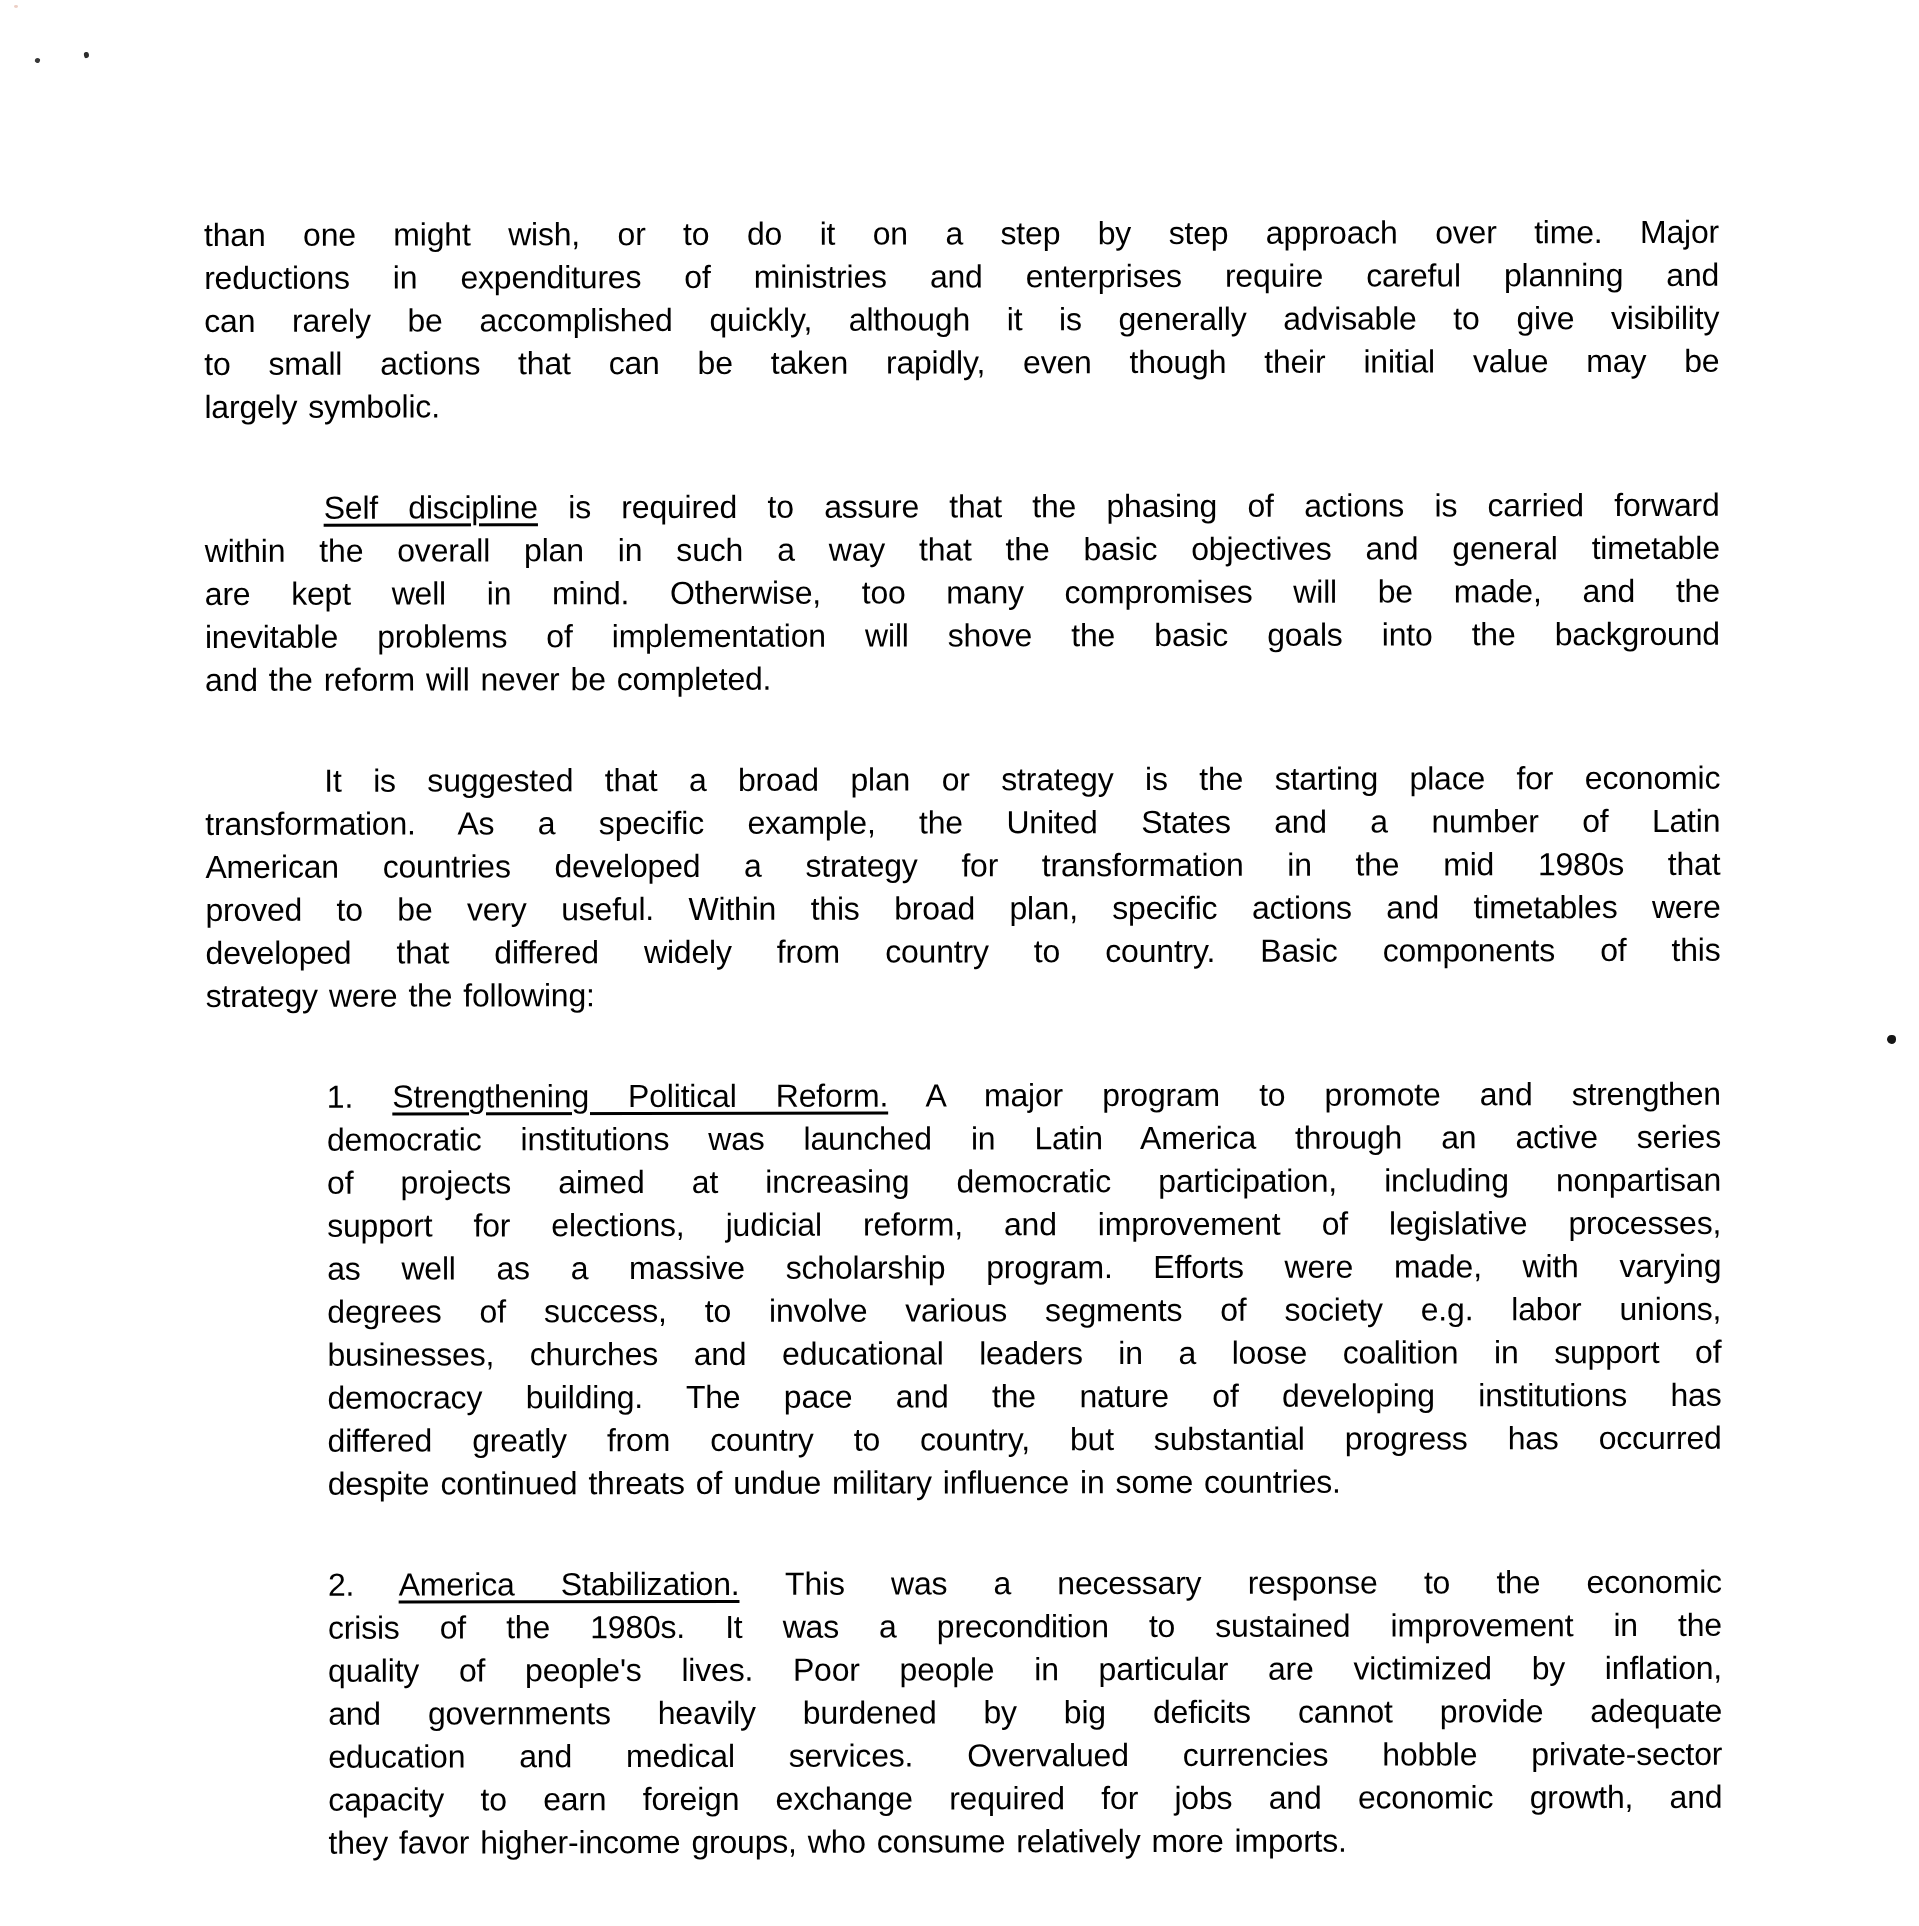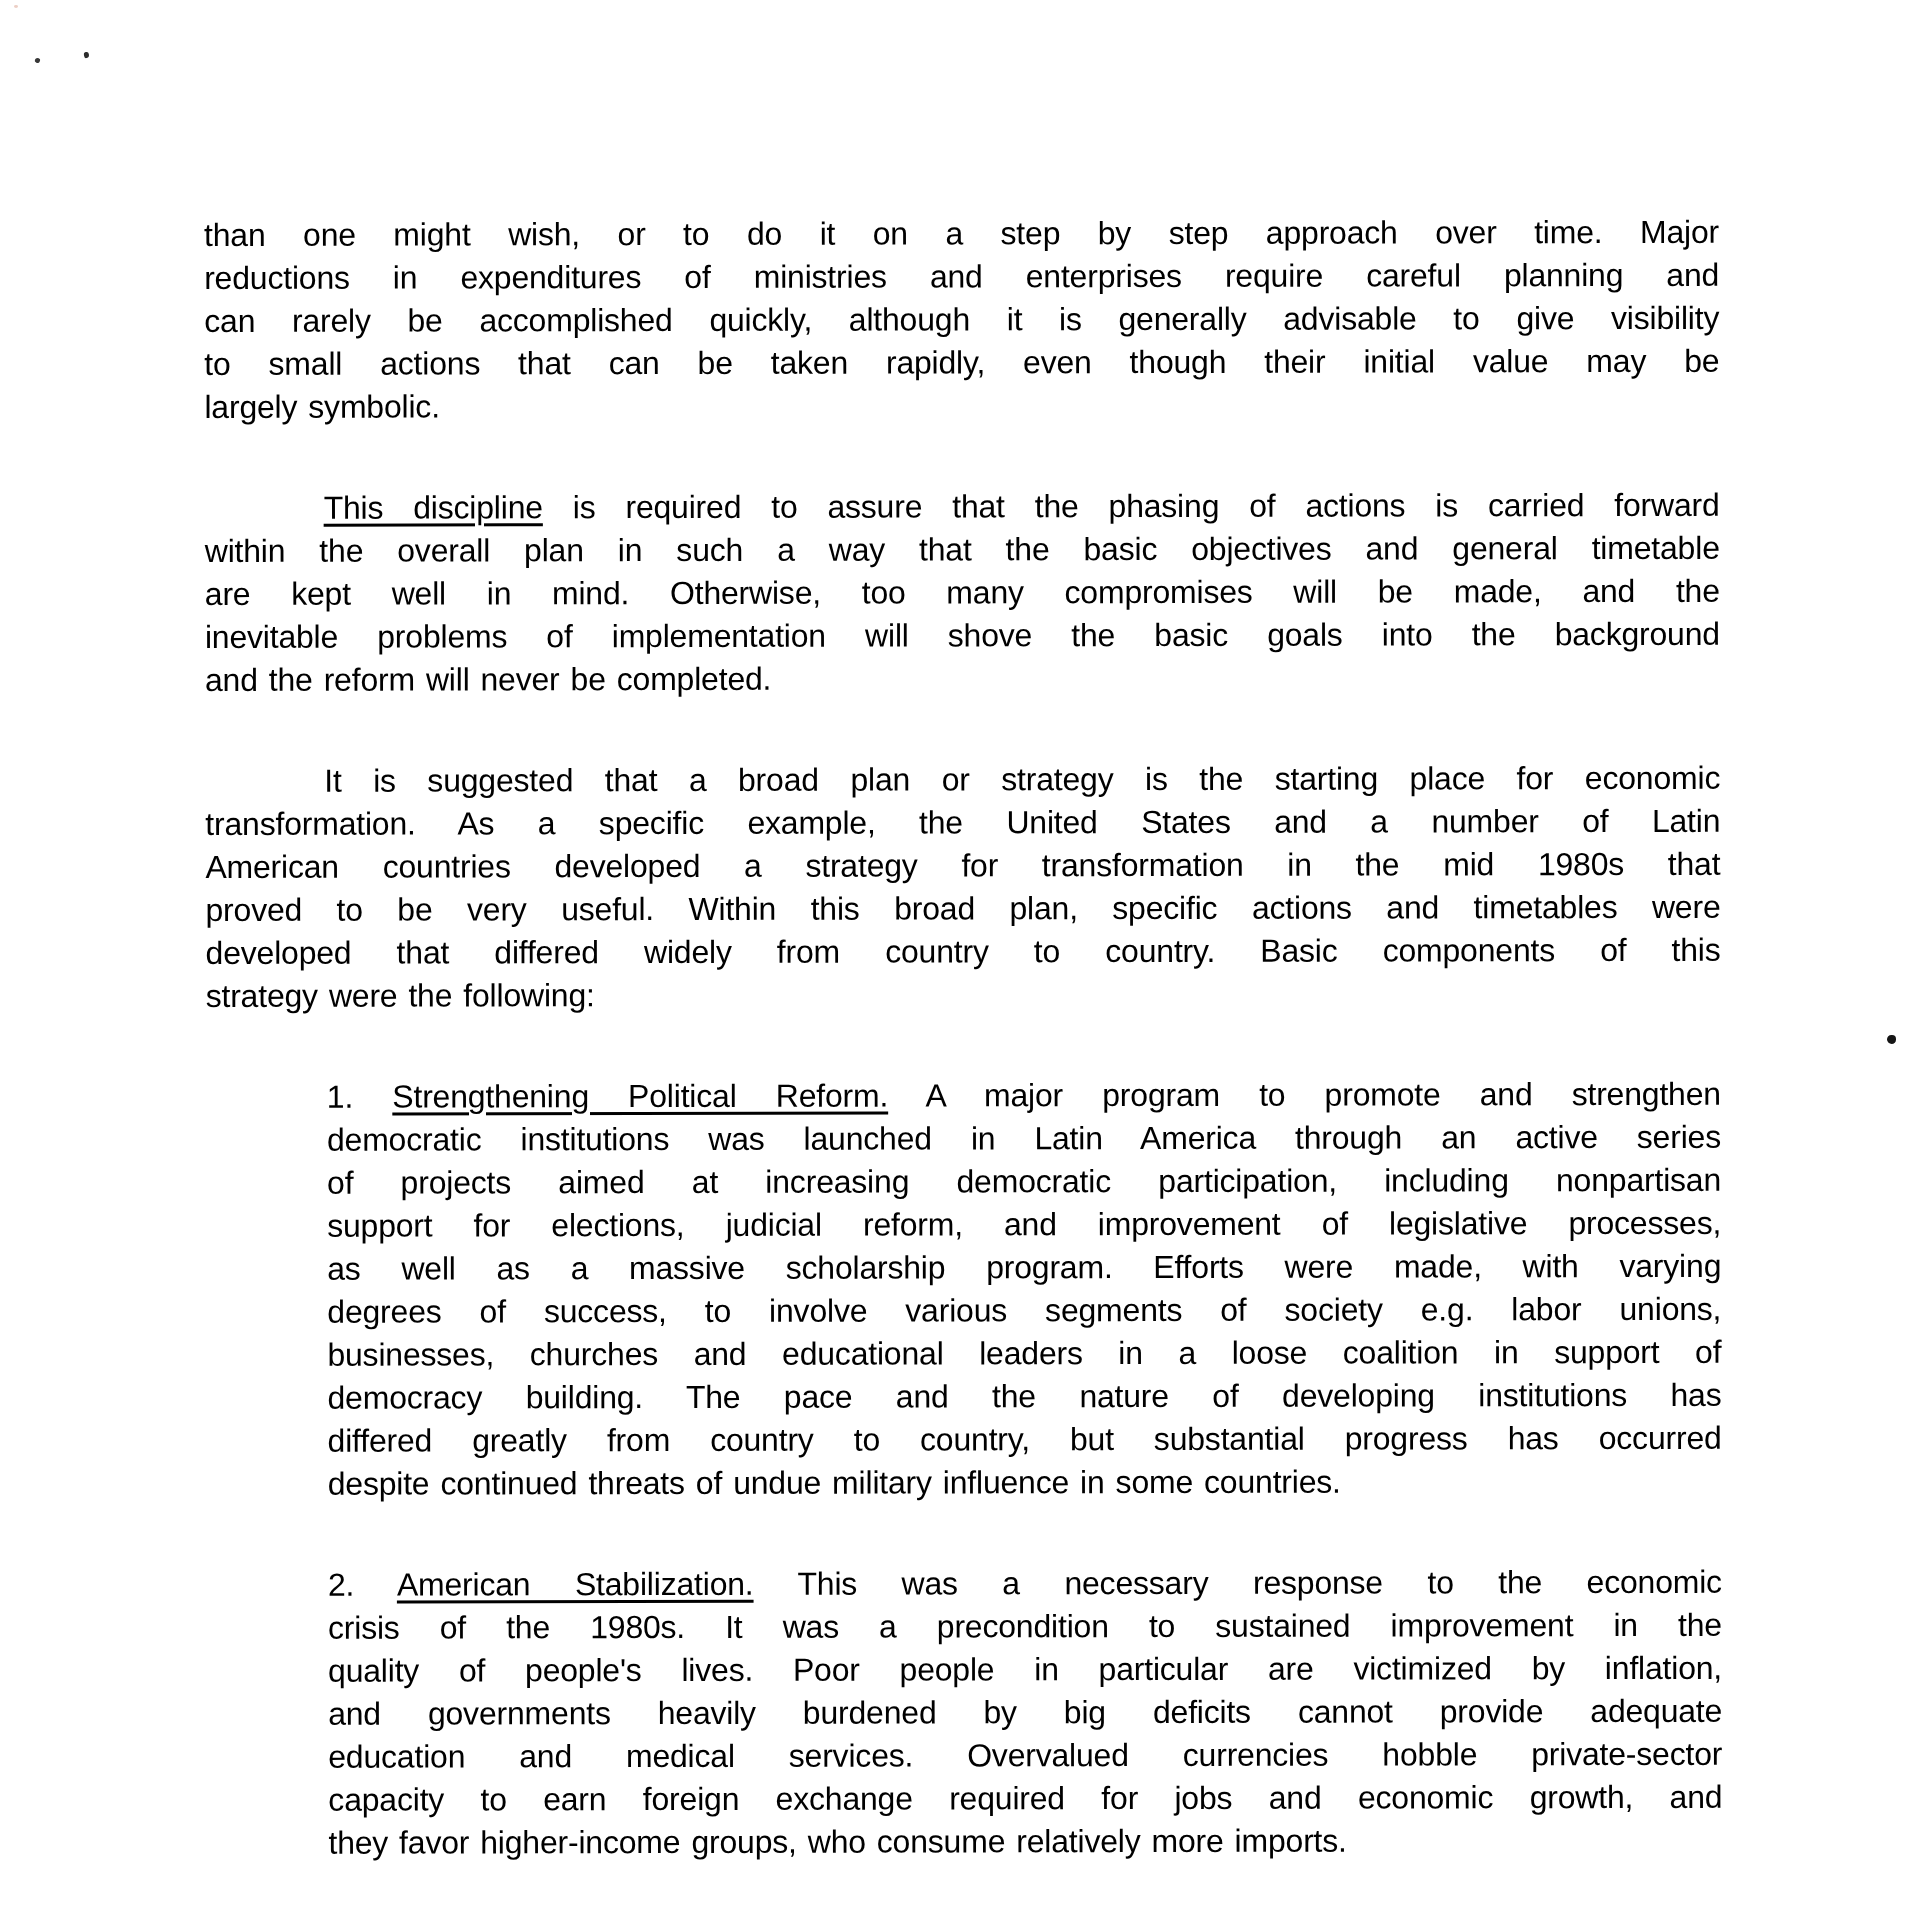--- a/index.html
+++ b/index.html
@@ -55,21 +55,21 @@
 
     <div class="para">
       <div class="line">than one might wish, or to do it on a step by step approach over time.  Major</div>
       <div class="line">reductions in expenditures of ministries and enterprises require careful planning and</div>
       <div class="line">can rarely be accomplished quickly, although it is generally advisable to give visibility</div>
       <div class="line">to small actions that can be taken rapidly, even though their initial value may be</div>
       <div class="line last">largely symbolic.</div>
     </div>
 
     <div class="para">
-      <div class="line ind"><span class="u">This discipline</span><span> is required to assure that the phasing of actions is carried forward</span></div>
+      <div class="line ind"><span class="u">Self discipline</span><span> is required to assure that the phasing of actions is carried forward</span></div>
       <div class="line">within the overall plan in such a way that the basic objectives and general timetable</div>
       <div class="line">are kept well in mind.  Otherwise, too many compromises will be made, and the</div>
       <div class="line">inevitable problems of implementation will shove the basic goals into the background</div>
       <div class="line last">and the reform will never be completed.</div>
     </div>
 
     <div class="para">
       <div class="line ind">It is suggested that a broad plan or strategy is the starting place for economic</div>
       <div class="line">transformation.  As a specific example, the United States and a number of Latin</div>
       <div class="line">American countries developed a strategy for transformation in the mid 1980s that</div>
@@ -85,21 +85,21 @@
       <div class="line">support for elections, judicial reform, and improvement of legislative processes,</div>
       <div class="line">as well as a massive scholarship program.  Efforts were made, with varying</div>
       <div class="line">degrees of success, to involve various segments of society e.g. labor unions,</div>
       <div class="line">businesses, churches and educational leaders in a loose coalition in support of</div>
       <div class="line">democracy building.  The pace and the nature of developing institutions has</div>
       <div class="line">differed greatly from country to country, but substantial progress has occurred</div>
       <div class="line last">despite continued threats of undue military influence in some countries.</div>
     </div>
 
     <div class="para item">
-      <div class="line"><span>2. </span><span class="u">American Stabilization.</span><span>  This was a necessary response to the economic</span></div>
+      <div class="line"><span>2. </span><span class="u">America Stabilization.</span><span>  This was a necessary response to the economic</span></div>
       <div class="line">crisis of the 1980s.  It was a precondition to sustained improvement in the</div>
       <div class="line">quality of people's lives.  Poor people in particular are victimized by inflation,</div>
       <div class="line">and governments heavily burdened by big deficits cannot provide adequate</div>
       <div class="line">education and medical services.  Overvalued currencies hobble private-sector</div>
       <div class="line">capacity to earn foreign exchange required for jobs and economic growth, and</div>
       <div class="line last">they favor higher-income groups, who consume relatively more imports.</div>
     </div>
 
     <div class="para item">
       <div class="line">Stopping inflation almost always means sharply reducing fiscal deficits, both</div>

